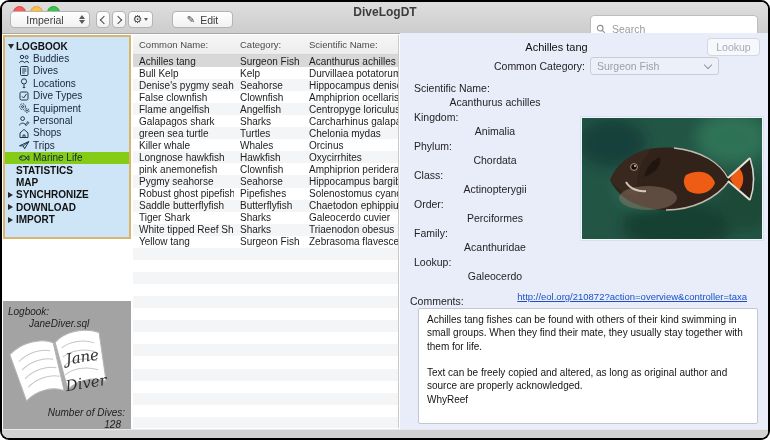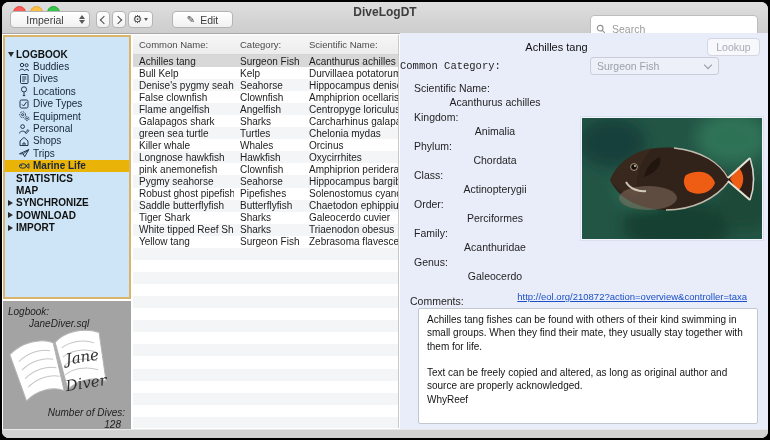--- a/index.html
+++ b/index.html
@@ -1,17 +1,17 @@
 <!DOCTYPE html>
 <html><head>
 <meta charset="utf-8">
 <style>
   html,body{margin:0;padding:0;background:#fff;}
   body{width:770px;height:440px;position:relative;font-family:"Liberation Sans","DejaVu Sans",sans-serif;-webkit-font-smoothing:antialiased;}
-  .frame{position:absolute;inset:0;background:#000;border-radius:0;}
+  .frame{position:absolute;inset:0;background:#000;border-radius:9px;}
   .win{position:absolute;inset:2px;border-radius:7px;overflow:hidden;background:#fff;}
 
   
   .titlebar{position:absolute;left:0;top:0;right:0;height:31px;background:linear-gradient(#dedede,#cdcdcd);border-bottom:1px solid #a9a9a9;}
   .traffic{position:absolute;left:11px;top:4px;display:flex;gap:4px;}
   .light{width:11px;height:11px;border-radius:50%;}
   .light.red{background:#fc5b57;border:.5px solid #e2453f;}
   .light.yellow{background:#fdbe41;border:.5px solid #e0a430;}
   .light.green{background:#34c84a;border:.5px solid #23a434;}
   .win-title{position:absolute;left:0;right:0;top:3px;text-align:center;font-size:12px;font-weight:bold;color:#3d3d3d;pointer-events:none;}
@@ -28,25 +28,25 @@
   .gearbtn{left:126px;width:25px;gap:2px;}
   .gear-glyph{font-family:"DejaVu Sans",sans-serif;font-size:11px;color:#444;line-height:1;}
   .mini-dn{width:0;height:0;border-left:2.5px solid transparent;border-right:2.5px solid transparent;border-top:3.5px solid #5a5a5a;}
   .editbtn{left:170px;width:61px;gap:5px;}
   .pencil{font-family:"DejaVu Sans",sans-serif;font-size:10px;color:#444;}
   .search{position:absolute;left:588px;top:13px;width:168px;height:27px;box-sizing:border-box;background:#fff;border:1px solid #bdbdbd;border-radius:4px;display:flex;align-items:center;padding:0 5px;gap:4px;}
   .search input{border:none;outline:none;flex:1;font-size:10.5px;color:#333;background:transparent;font-family:inherit;}
   .search input::placeholder{color:#9a9a9a;}
 
   
-  .sidebar{position:absolute;left:1px;top:33px;width:128px;height:264px;box-sizing:border-box;background:#cde5f6;border:2px solid #d8b46c;overflow:hidden;padding-top:11px;}
+  .sidebar{position:absolute;left:1px;top:33px;width:128px;height:204px;box-sizing:border-box;background:#cde5f6;border:2px solid #d8b46c;overflow:hidden;padding-top:3px;}
   .srow{height:12.4px;display:flex;align-items:center;font-size:10px;color:#17263b;white-space:nowrap;}
   .srow.header{font-weight:bold;color:#111;padding-left:3px;}
   .srow.item{padding-left:13px;}
-  .srow.selected{background:#eab308;font-weight:bold;}
+  .srow.selected{background:#84cc16;}
   .arrow-slot{width:8px;display:inline-flex;justify-content:flex-start;}
   .tri-exp-down{width:0;height:0;border-left:3.5px solid transparent;border-right:3.5px solid transparent;border-top:5px solid #2b2b2b;}
   .tri-exp-right{width:0;height:0;border-top:3.5px solid transparent;border-bottom:3.5px solid transparent;border-left:5px solid #2b2b2b;}
   .sicon{width:12px;height:12px;margin-right:3px;display:inline-flex;align-items:center;justify-content:center;}
   .sicon svg{display:block;}
 
   
   .logbook-info{position:absolute;left:1px;top:299px;width:128px;height:128px;background:#a3a3a3;font-style:italic;font-size:10px;color:#222;}
   .lb-label{position:absolute;left:5px;top:5px;}
   .lb-file{position:absolute;left:26px;top:17px;}
@@ -61,21 +61,21 @@
   .trow{height:12.05px;display:grid;grid-template-columns:101px 69px 1fr;align-items:center;font-size:10px;color:#1c1c1c;}
   .trow .tc{padding-left:6px;white-space:nowrap;overflow:hidden;}
   .trow.stripe{background:#f4f5f7;}
   .trow.sel{background:#d8d8d8;}
   .tfill{background:repeating-linear-gradient(to bottom,#f4f5f7 0 12.05px,#ffffff 12.05px 24.1px);height:180px;}
 
   
   .detail{position:absolute;left:398px;top:31px;width:368px;height:396px;background:#e9edf9;font-size:10.5px;color:#1f1f1f;}
   .d-title{position:absolute;left:40px;right:95px;top:8px;text-align:center;font-size:11px;color:#111;}
   .lookup{position:absolute;right:8px;top:5px;width:53px;height:18px;box-sizing:border-box;background:#f7f8fc;border:1px solid #d3d7e2;border-radius:4px;font-size:10.5px;color:#a7abb6;display:flex;align-items:center;justify-content:center;font-family:inherit;}
-  .cat-label{position:absolute;left:0;top:27px;width:185px;text-align:left;font-family:Liberation Mono, monospace;}
+  .cat-label{position:absolute;left:0;top:27px;width:185px;text-align:right;}
   .cat-select{position:absolute;left:190px;top:24px;width:129px;height:18px;box-sizing:border-box;background:#edf0f8;border:1px solid #c9cdd8;border-radius:3px;display:flex;align-items:center;}
   .cat-select .val{flex:1;padding-left:6px;color:#9aa0ab;font-size:10.5px;white-space:nowrap;overflow:hidden;}
   .cat-select .chev-dn{width:5px;height:5px;border-left:1.5px solid #8f96a3;border-bottom:1.5px solid #8f96a3;transform:rotate(-45deg);margin-right:7px;margin-top:-2px;}
   .fieldblock{position:absolute;left:0;width:200px;}
   .fieldblock .flabel{padding-left:14px;color:#1f1f1f;}
   .fieldblock .fvalue{margin-top:2px;width:190px;text-align:center;color:#1f1f1f;}
   .photo{position:absolute;left:181px;top:84px;width:180px;height:121px;border:1px solid #f2f5fc;box-shadow:0 0 0 1px #d9e0ef;}
   .photo svg{display:block;}
   .eol-link{position:absolute;right:21px;top:258px;font-size:9.5px;color:#1b50c8;text-decoration:underline;padding-left:28px;}
   .comments-label{position:absolute;left:10px;top:262px;}
@@ -398,21 +398,21 @@
           </div>
           <div class="fieldblock" style="top: 165px;">
             <div class="flabel">Order:</div>
             <div class="fvalue">Perciformes</div>
           </div>
           <div class="fieldblock" style="top: 194px;">
             <div class="flabel">Family:</div>
             <div class="fvalue">Acanthuridae</div>
           </div>
           <div class="fieldblock" style="top: 223px;">
-            <div class="flabel">Genus:</div>
+            <div class="flabel">Lookup:</div>
             <div class="fvalue">Galeocerdo</div>
           </div>
         </div>
 
       <div class="photo">
         <svg width="180" height="121" viewBox="0 0 180 121" preserveAspectRatio="none">
           <defs>
             <filter id="blur1" x="-30%" y="-30%" width="160%" height="160%">
                 <feGaussianBlur stdDeviation="7"></feGaussianBlur>
               </filter>

